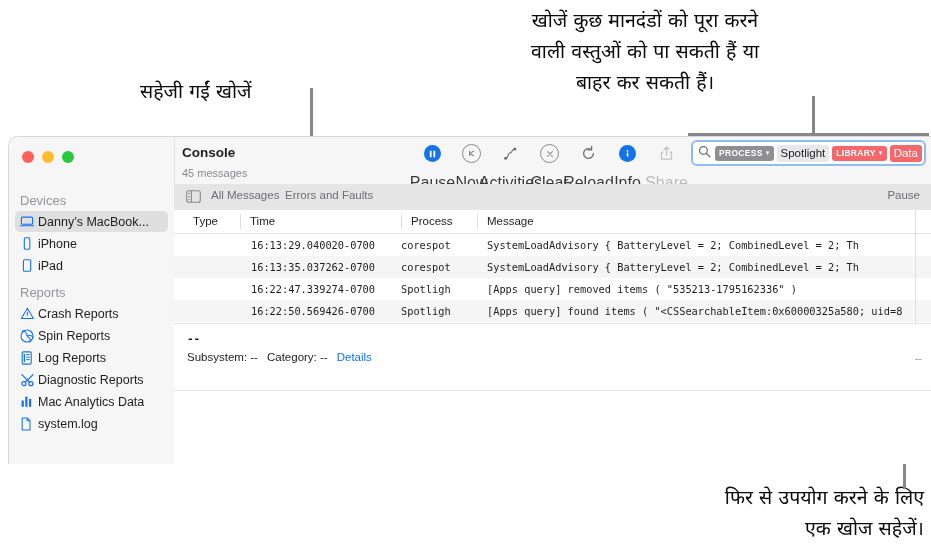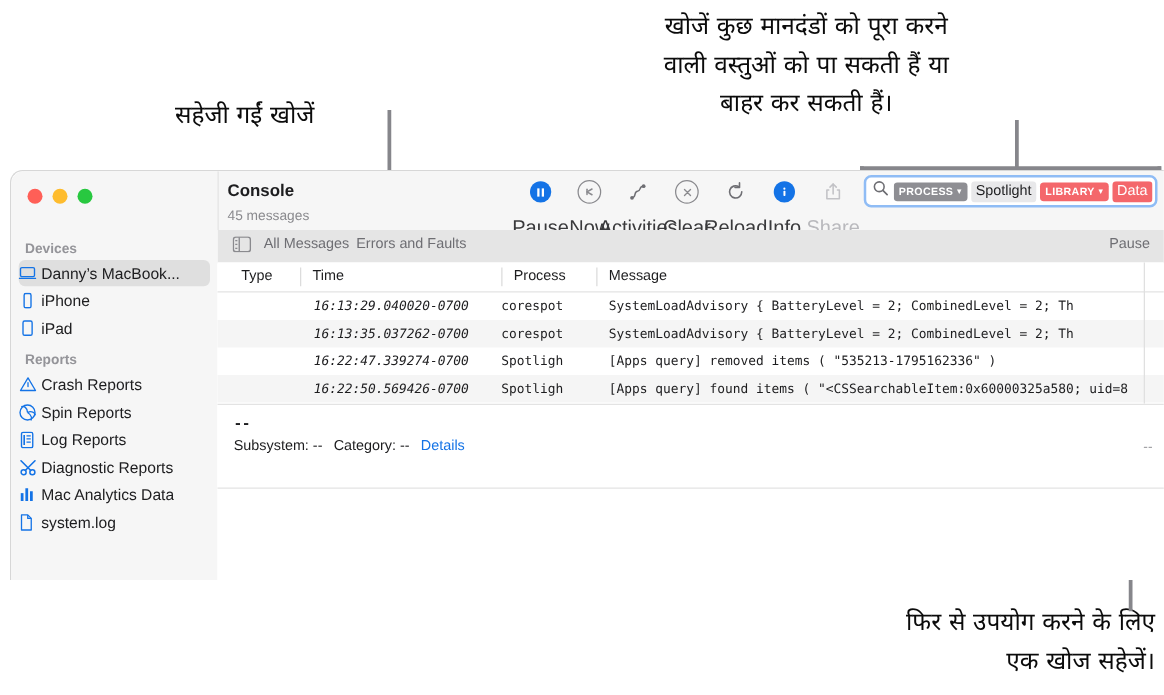--- a/index.html
+++ b/index.html
@@ -125,24 +125,24 @@
   }
   #fb-all{left:37px;}
   #fb-err{left:111px;}
   #fb-save{right:12px;top:5px;position:absolute;font-size:11.5px;color:#6e6e73;}
 
   
   .sidebar{
     position:absolute;left:0;top:47px;width:165px;height:280px;
     background:#f6f6f6;
   }
-  .sb-group{font-size:11px;color:#949499;font-weight:700;margin:9px 0 3px 11px;}
+  .sb-group{font-size:13px;color:#949499;font-weight:400;margin:9px 0 3px 11px;}
   .sb-item{
     display:flex;align-items:center;height:21px;margin:1px 6px;
-    border-radius:5px;padding-left:0;font-size:12.5px;color:#1d1d1f;
+    border-radius:5px;padding-left:5px;font-size:12.5px;color:#1d1d1f;
   }
   .sb-item.sel{background:#dfdfdf;}
   .sb-ico{width:18px;display:flex;align-items:center;justify-content:flex-start;}
   .sb-label{white-space:nowrap;overflow:hidden;text-overflow:ellipsis;}
 
   
   .content{position:absolute;left:165px;top:73px;width:758px;height:254px;background:#fff;}
   .thead{
     height:23px;border-bottom:1px solid #e3e3e3;position:relative;background:#fff;
   }
@@ -154,21 +154,21 @@
   #thd-1{left:66px;} #thd-2{left:227px;} #thd-3{left:303px;}
 
   .rows{position:relative;}
   .row{
     height:22px;display:flex;align-items:center;
     font-family:"DejaVu Sans Mono","Liberation Mono",monospace;
     font-size:10.3px;color:#1d1d1f;white-space:nowrap;overflow:hidden;
   }
   .row.alt{background:#f5f5f5;}
   .c-type{width:66px;flex:0 0 66px;}
-  .c-time{width:161px;flex:0 0 161px;padding-left:11px;box-sizing:border-box;font-style:italic;}
+  .c-time{width:161px;flex:0 0 161px;padding-left:11px;box-sizing:border-box;}
   .c-proc{width:76px;flex:0 0 76px;overflow:hidden;padding-left:0;box-sizing:border-box;}
   .c-msg{flex:1 1 auto;overflow:hidden;padding-left:10px;box-sizing:border-box;}
 
   
   .detail{
     position:absolute;left:165px;top:186px;width:758px;height:68px;
     border-top:1px solid #e3e3e3;background:#fff;
   }
   .d-dash{
     position:absolute;left:13px;top:8px;

